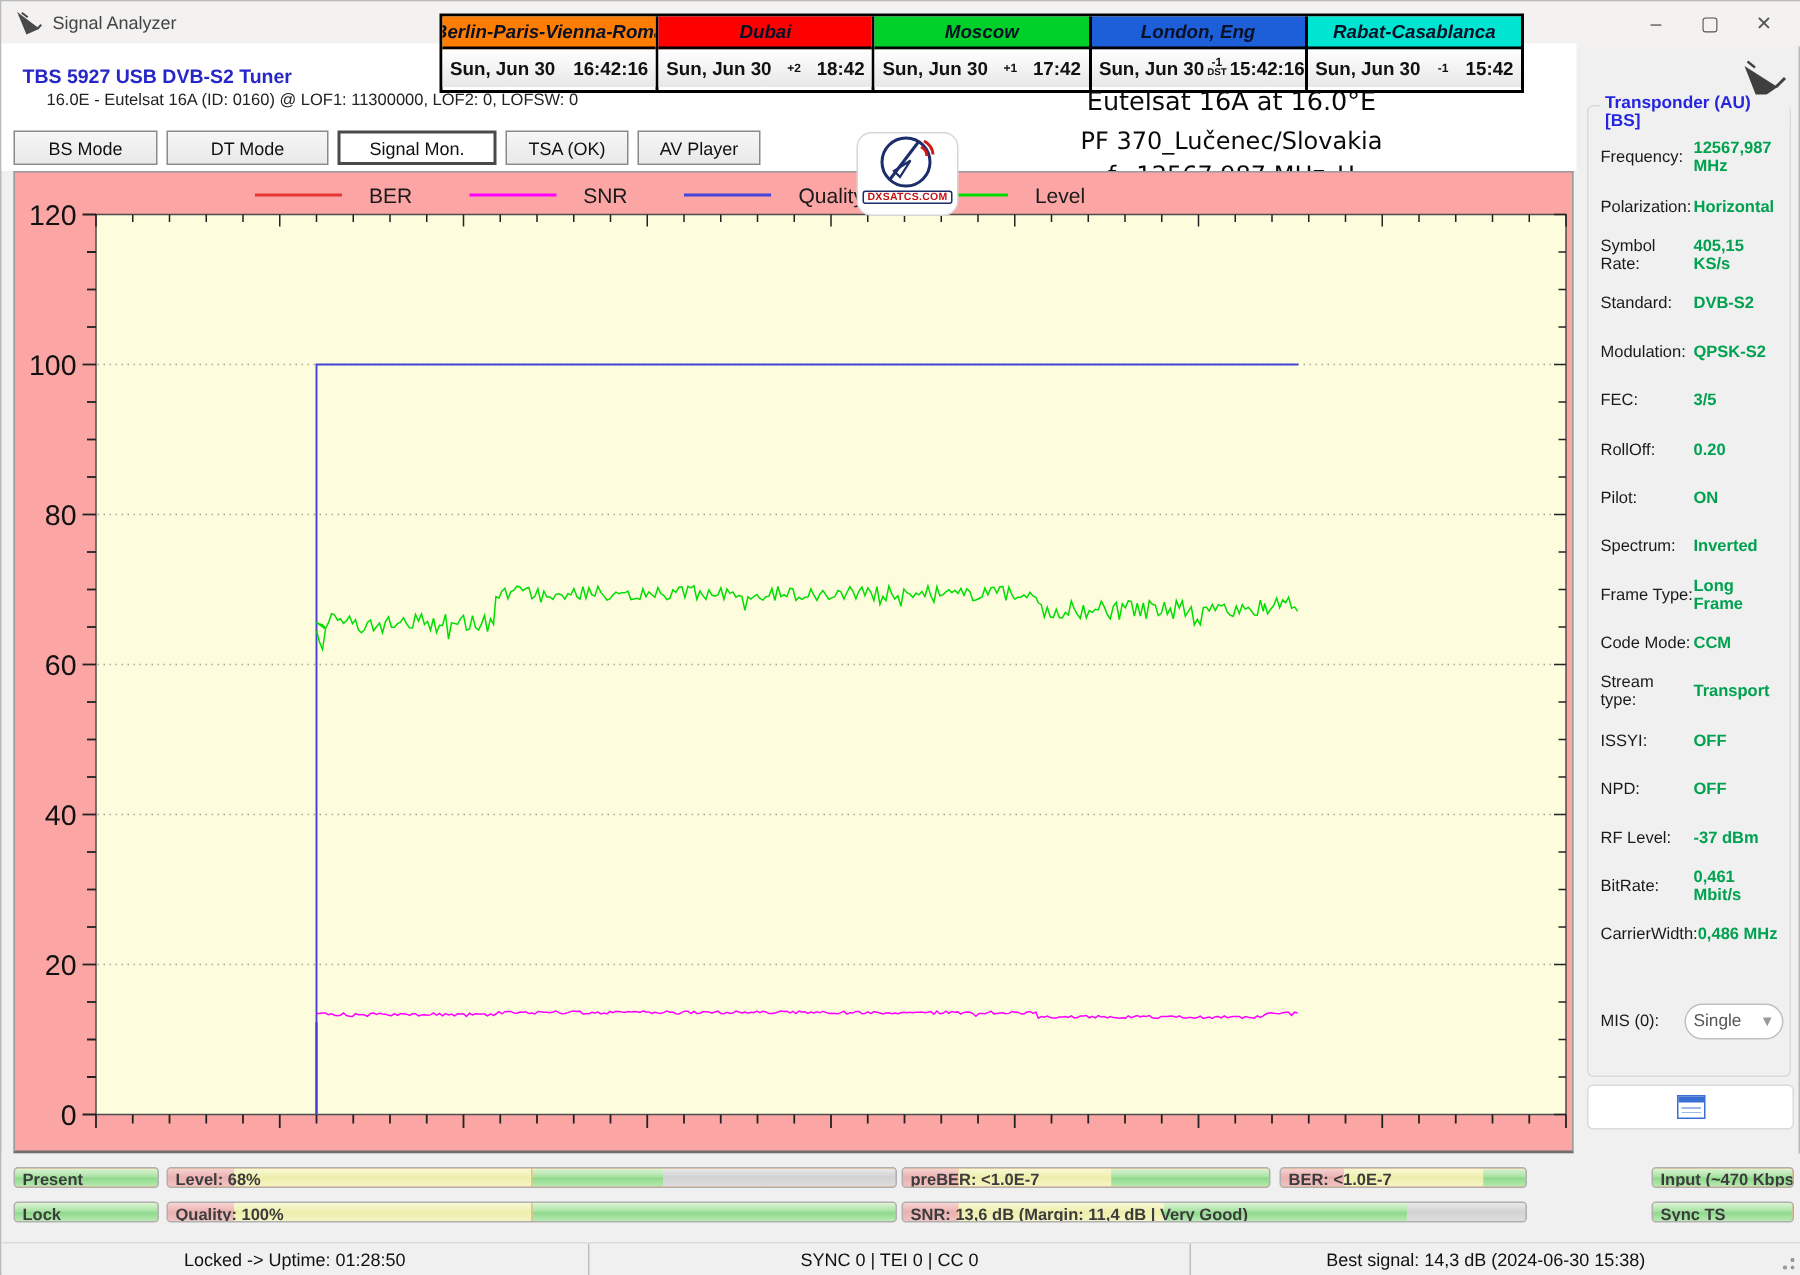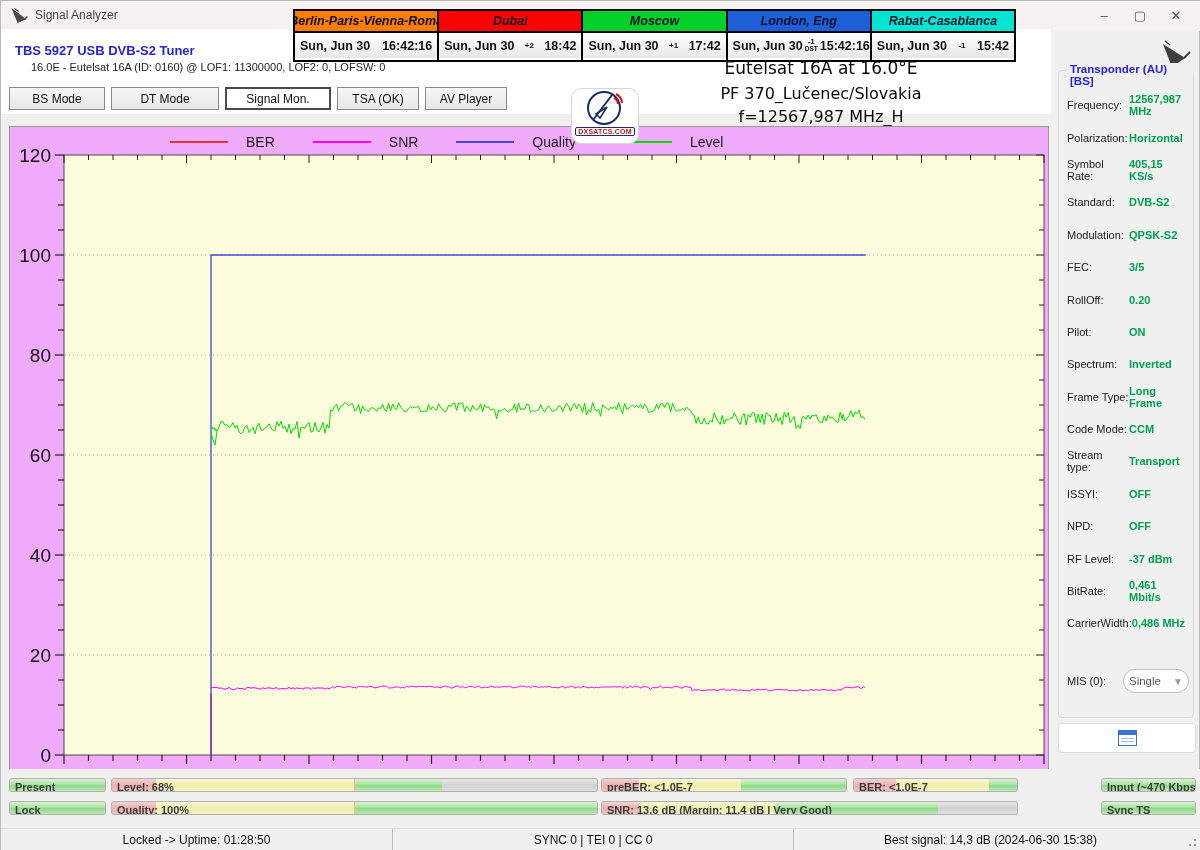--- a/index.html
+++ b/index.html
@@ -48,22 +48,22 @@
           font-size:12px;color:#111;display:flex;align-items:center;justify-content:center;cursor:default;}
   .tabbtn.active{border:2px solid #4a4a4a;background:#ffffff;}
 
   
   .logo{position:absolute;left:570px;top:87px;width:66px;height:54px;background:#fff;border:1px solid #d6d6d6;
         border-radius:10px;display:flex;flex-direction:column;align-items:center;justify-content:flex-start;}
   .logo-cap{font-size:7px;font-weight:bold;color:#c41212;border:1px solid #1b2d6b;border-radius:2px;
             padding:0 2px;margin-top:-2px;background:#fff;letter-spacing:.2px;}
 
   
-  .chartpanel{position:absolute;left:8px;top:113px;width:1040px;height:655px;background:#f0abfc;
-              border:1px solid #9a9a9a;border-bottom:2px solid #6f6f6f;box-sizing:border-box;margin-top:12px;}
+  .chartpanel{position:absolute;left:8px;top:113px;width:1040px;height:655px;background:#fca5a5;
+              border:1px solid #9a9a9a;border-bottom:2px solid #6f6f6f;box-sizing:border-box;}
   .legend{position:absolute;left:160px;top:3px;height:24px;display:flex;align-items:center;gap:38px;}
   .legend-item{display:flex;align-items:center;gap:18px;}
   .legend-line{width:58px;height:0;border-top:2px solid #000;}
   .legend-label{font-size:14px;color:#1a1a1a;}
 
   
   .rightpanel{position:absolute;left:1052px;top:64px;width:148px;height:690px;}
   .groupbox{position:absolute;left:5px;top:5px;width:136px;height:648px;border:1px solid #d9d9d9;border-radius:4px;background:#f0f0f0;box-sizing:border-box;}
   .groupbox-title{position:absolute;left:8px;top:-8px;background:#f0f0f0;padding:0 3px;font-size:11.5px;font-weight:bold;color:#2525e0;}
   .tp-rows{position:absolute;left:8px;top:18px;width:122px;}

